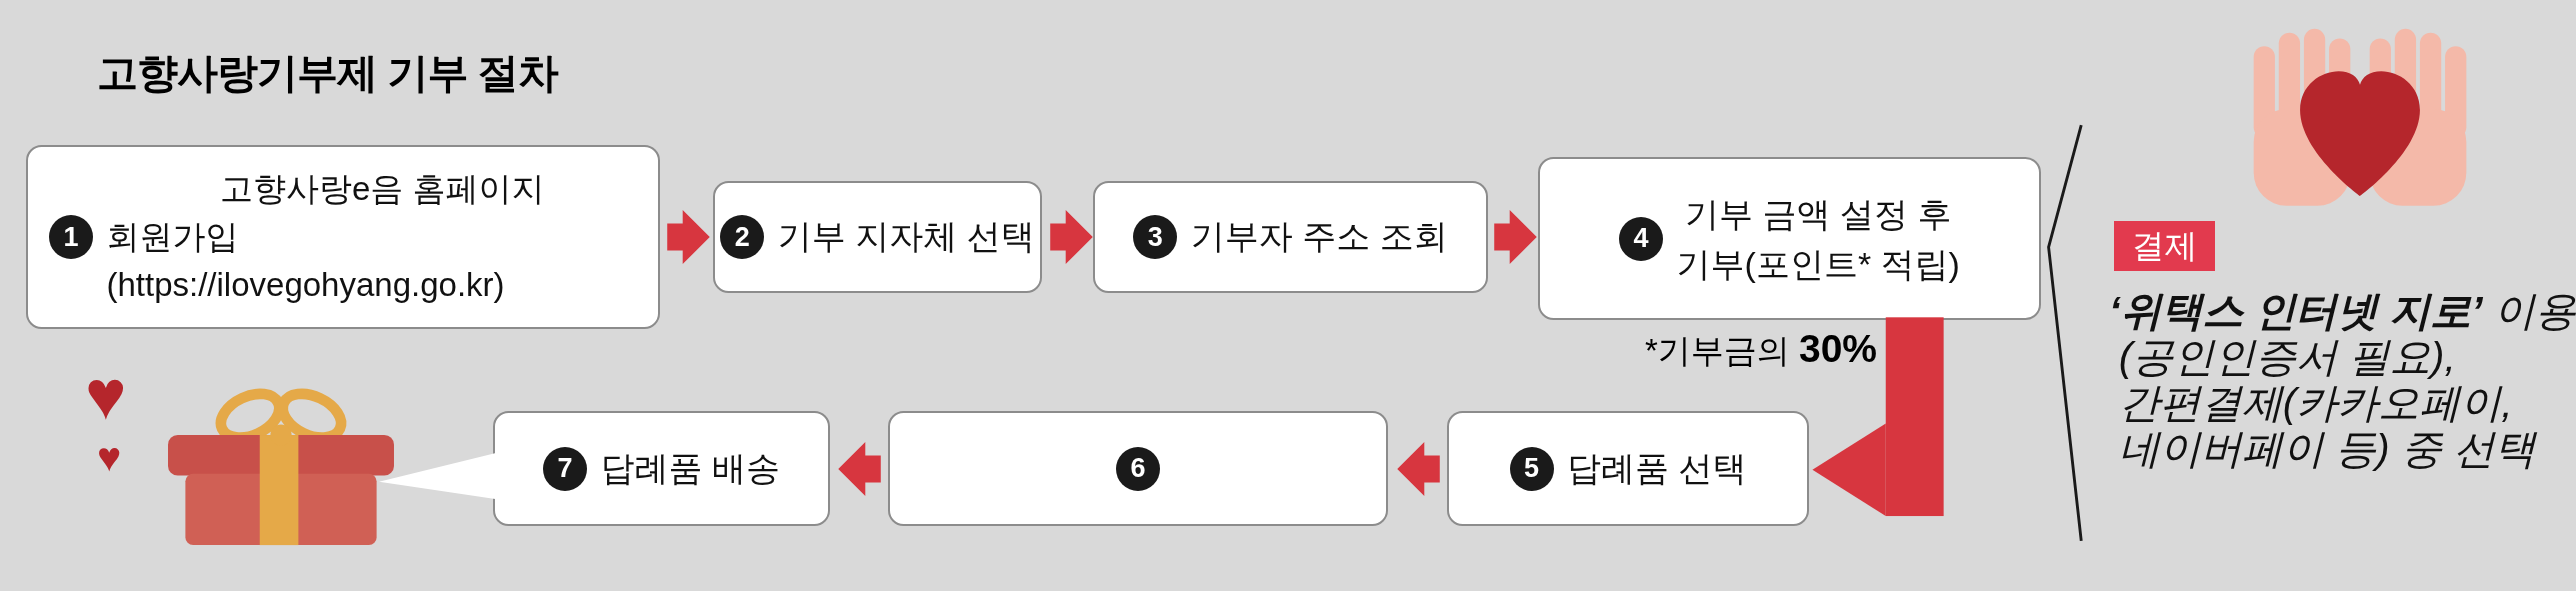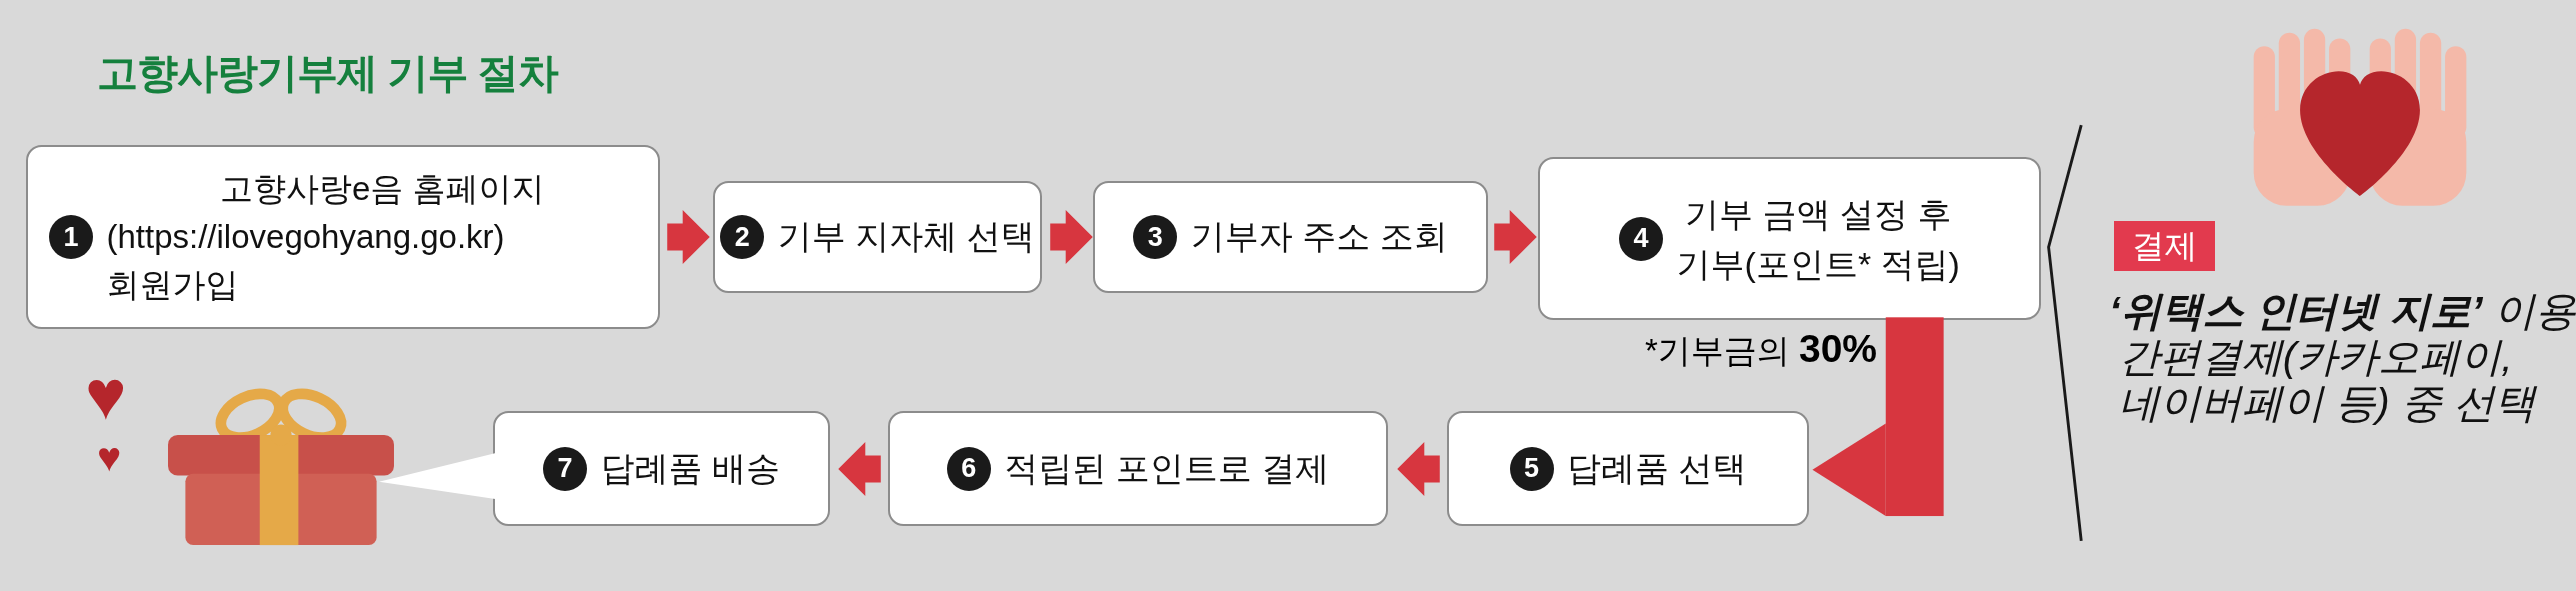--- a/index.html
+++ b/index.html
@@ -6,21 +6,21 @@
   .canvas{
     position:relative;
     width:2576px;height:591px;
     background:var(--background,#d9d9d9);
     font-family:"Liberation Sans","DejaVu Sans",sans-serif;
     color:#111;
     overflow:hidden;
   }
   .title{
     position:absolute;left:97px;top:46px;margin:0;
-    font-size:41px;font-weight:bold;color:#15803d;letter-spacing:-1px;
+    font-size:41px;font-weight:bold;color:#000000;letter-spacing:-1px;
   }
   .box{
     position:absolute;background:#fff;
     border:2.9px solid var(--box_border,#8c8c8c);
     border-radius:15.5px;
     display:flex;align-items:center;justify-content:center;gap:13.5px;
     font-size:34px;white-space:nowrap;box-sizing:border-box;
   }
   .num{
     display:inline-flex;width:44px;height:44px;border-radius:50%;
@@ -61,22 +61,22 @@
 <body>
 
 <div class="canvas">
 
   <h1 class="title">고향사랑기부제 기부 절차</h1>
 
   <div class="box box1">
     <span class="num">1</span>
     <div class="lines">
       <div class="c">고향사랑e음 홈페이지</div>
+      <div>회원가입</div>
       <div>(https://ilovegohyang.go.kr)</div>
-      <div>회원가입</div>
     </div>
   </div>
 
   <svg class="arrow" style="left:667px;top:208px;" width="43" height="58" viewBox="0 0 44 60">
     <polygon points="0,16 16,16 16,2 44,30 16,58 16,44 0,44" fill="var(--arrow,#d7363f)"></polygon>
   </svg>
 
   <div class="box box2">
     <span class="num">2</span>
     <span>기부 지자체 선택</span>
@@ -114,21 +114,20 @@
     <span class="num">5</span>
     <span>답례품 선택</span>
   </div>
 
   <svg class="arrow" style="left:1397px;top:440px;" width="43" height="58" viewBox="0 0 44 60">
     <polygon points="44,16 28,16 28,2 0,30 28,58 28,44 44,44" fill="var(--arrow,#d7363f)"></polygon>
   </svg>
 
   <div class="box box6">
     <span class="num">6</span>
-    <span>적립된 포인트로 결제</span>
   </div>
 
   <svg class="arrow" style="left:838px;top:440px;" width="43" height="58" viewBox="0 0 44 60">
     <polygon points="44,16 28,16 28,2 0,30 28,58 28,44 44,44" fill="var(--arrow,#d7363f)"></polygon>
   </svg>
 
   <div class="box box7">
     <span class="num">7</span>
     <span>답례품 배송</span>
   </div>
@@ -166,18 +165,19 @@
       <rect x="212" y="16" width="22" height="110" rx="11"></rect>
       <rect x="186" y="12" width="22" height="115" rx="11"></rect>
       <rect x="160" y="22" width="22" height="105" rx="11"></rect>
       <rect x="160" y="95" width="100" height="100" rx="34"></rect>
     </g>
     <path d="M150,185 C150,185 88,140 88,96 C88,70 110,56 128,56 C140,56 148,62 150,70 C152,62 160,56 172,56 C190,56 212,70 212,96 C212,140 150,185 150,185 Z" fill="var(--heart,#b5262c)"></path>
   </svg>
 
   <div class="paytext">
     <div><span class="b">‘위택스 인터넷 지로’</span><span> 이용</span></div>
+    <div class="ind">(공인인증서 필요),</div>
     <div class="ind">간편결제(카카오페이,</div>
     <div class="ind">네이버페이 등) 중 선택</div>
   </div>
 
 </div>
 
 
 </body></html>

